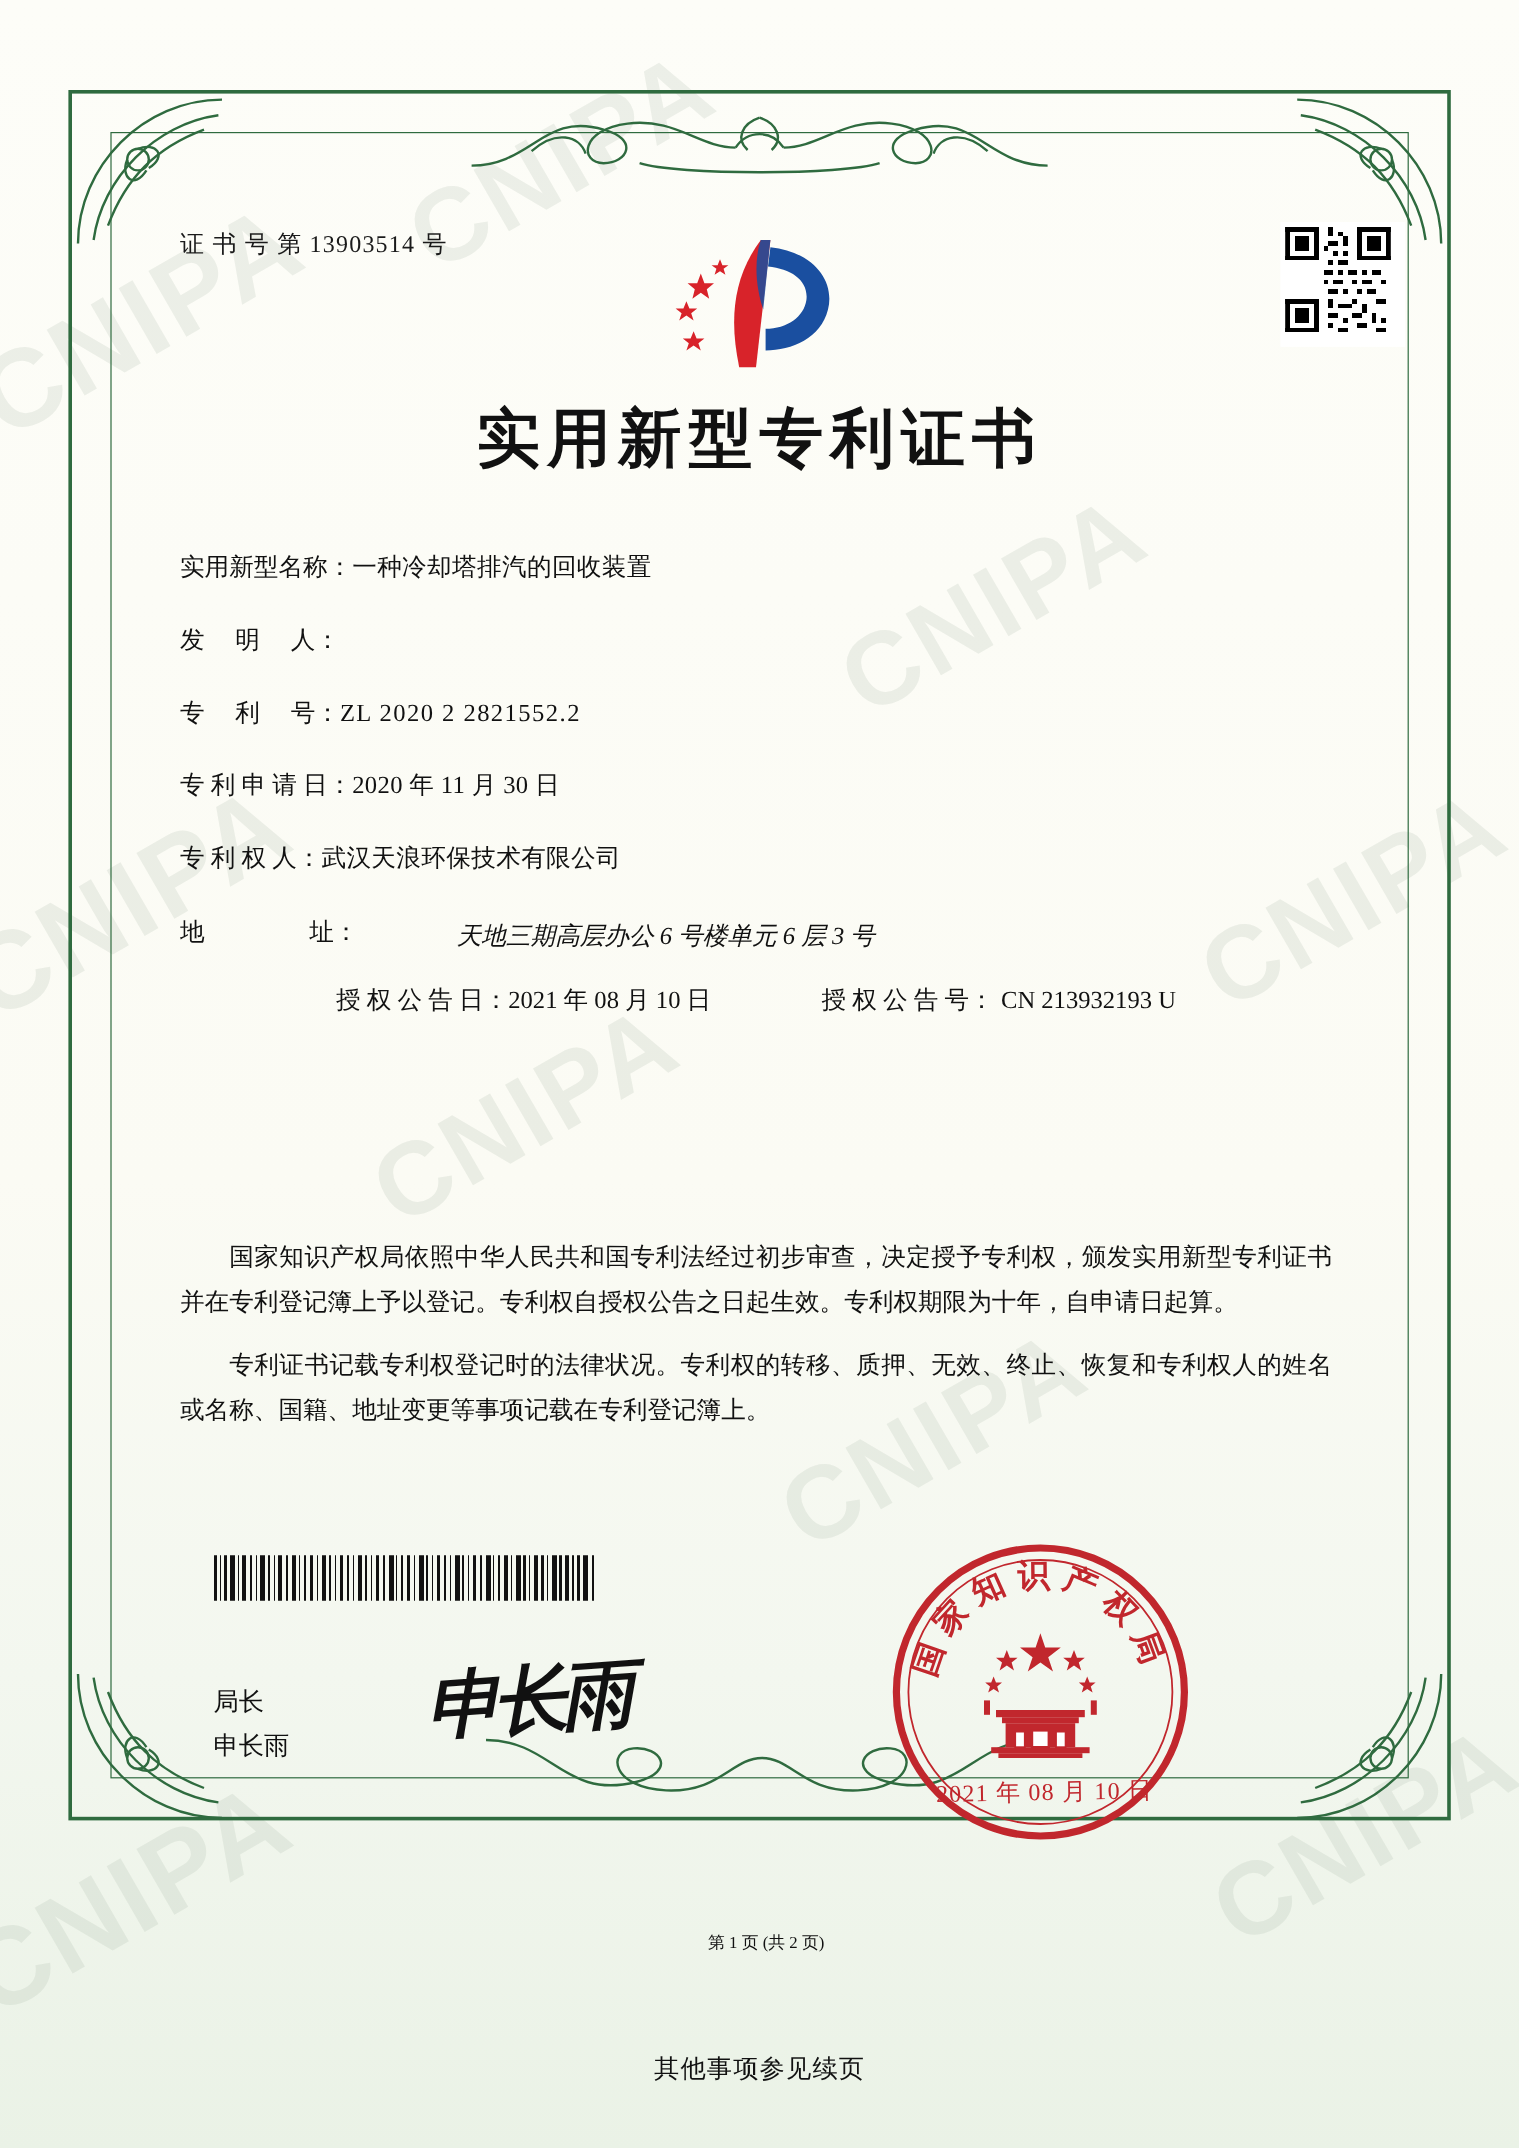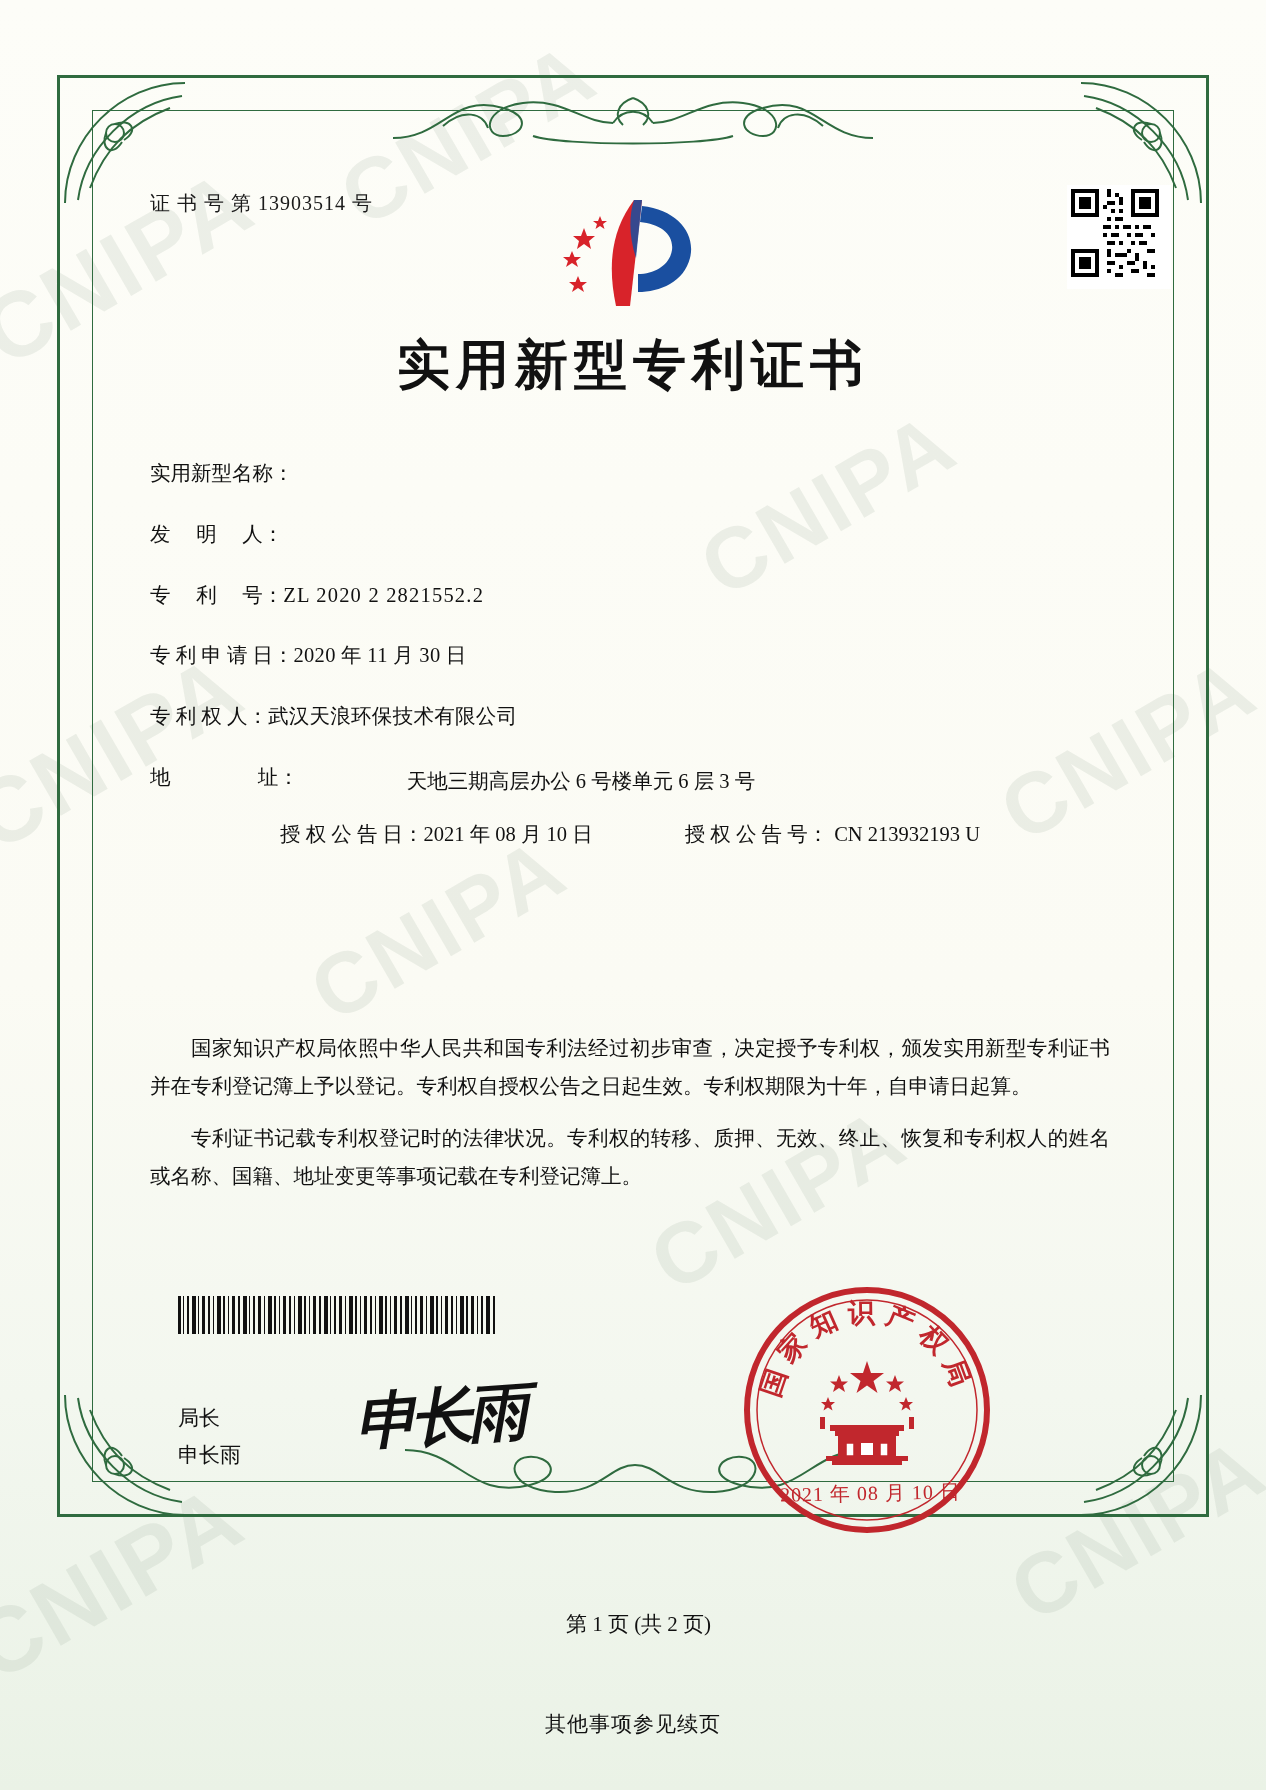--- a/index.html
+++ b/index.html
@@ -125,22 +125,23 @@
     flex: 1 1 auto;
     letter-spacing: 0.3px;
   }
   .value.spaced { letter-spacing: 1.2px; }
   .row.two { justify-content: center; }
   .col2 {
     margin-left: 92px;
     display: flex;
   }
   .addr2 {
-    margin-left: 108px;
+    margin-left: 82px;
     margin-top: 4px;
+    font-style: italic;
   }
 
   
   .paras {
     position: absolute;
     left: 150px;
     top: 1030px;
     width: 960px;
     font-size: 20.5px;
     color: #111;
@@ -200,21 +201,21 @@
     letter-spacing: 1px;
     transform: rotate(-1deg);
   }
 
   
   .page-num {
     position: absolute;
     left: 11px; right: 0;
     top: 1610px;
     text-align: center;
-    font-size: 21px;
+    font-size: 14px;
     color: #111;
   }
   .footer-note {
     position: absolute;
     left: 0; right: 0;
     top: 1710px;
     text-align: center;
     font-size: 21px;
     font-weight: normal;
     color: #111;
@@ -389,20 +390,21 @@
         <polygon points="62,28 64,33 69,33 65,36 66.5,41 62,38 57.5,41 59,36 55,33 60,33"></polygon>
       </g>
     </svg>
   </div>
 
   <div class="title">实用新型专利证书</div>
 
   <div class="fields">
     <div class="row">
       <span class="label">实用新型名称：</span>
+      <span class="value">一种冷却塔排汽的回收装置</span>
     </div>
     <div class="row">
       <span class="label">发　 明　 人：</span>
     </div>
     <div class="row">
       <span class="label">专　 利　 号：</span>
       <span class="value spaced">ZL 2020 2 2821552.2</span>
     </div>
     <div class="row">
       <span class="label">专 利 申 请 日：</span>

